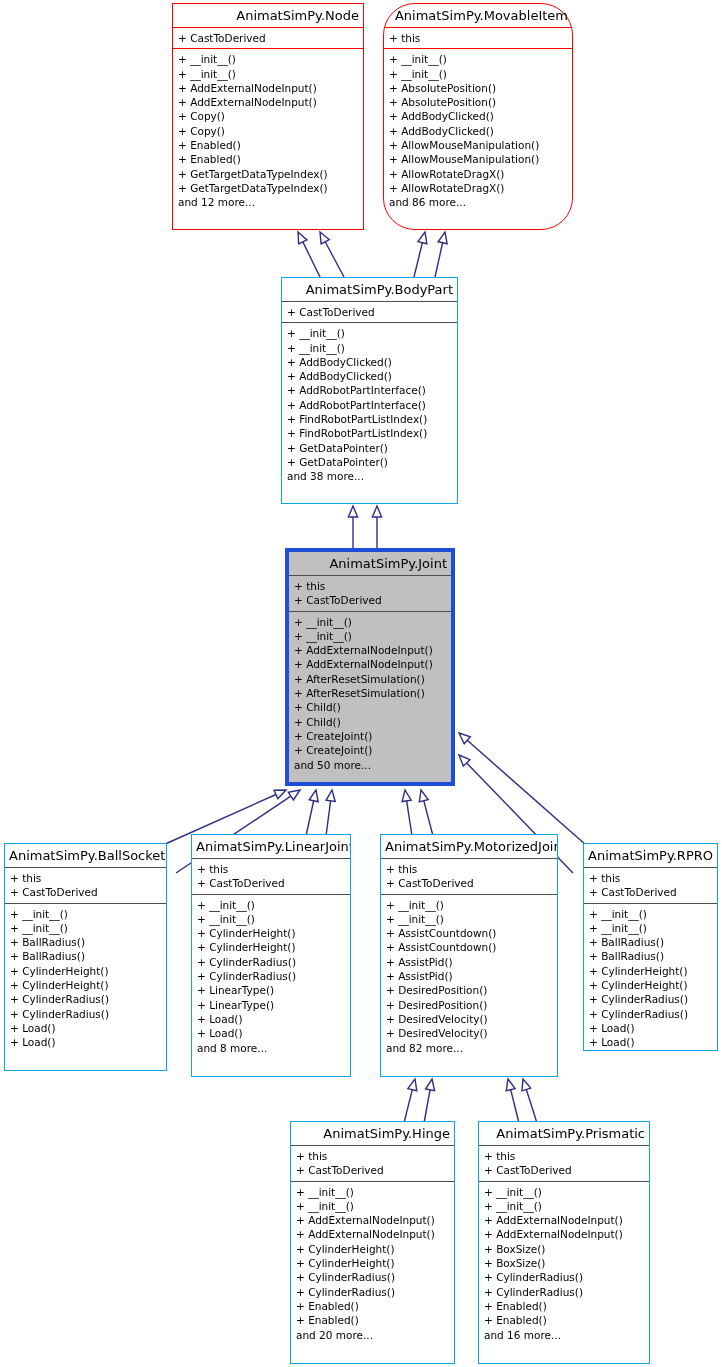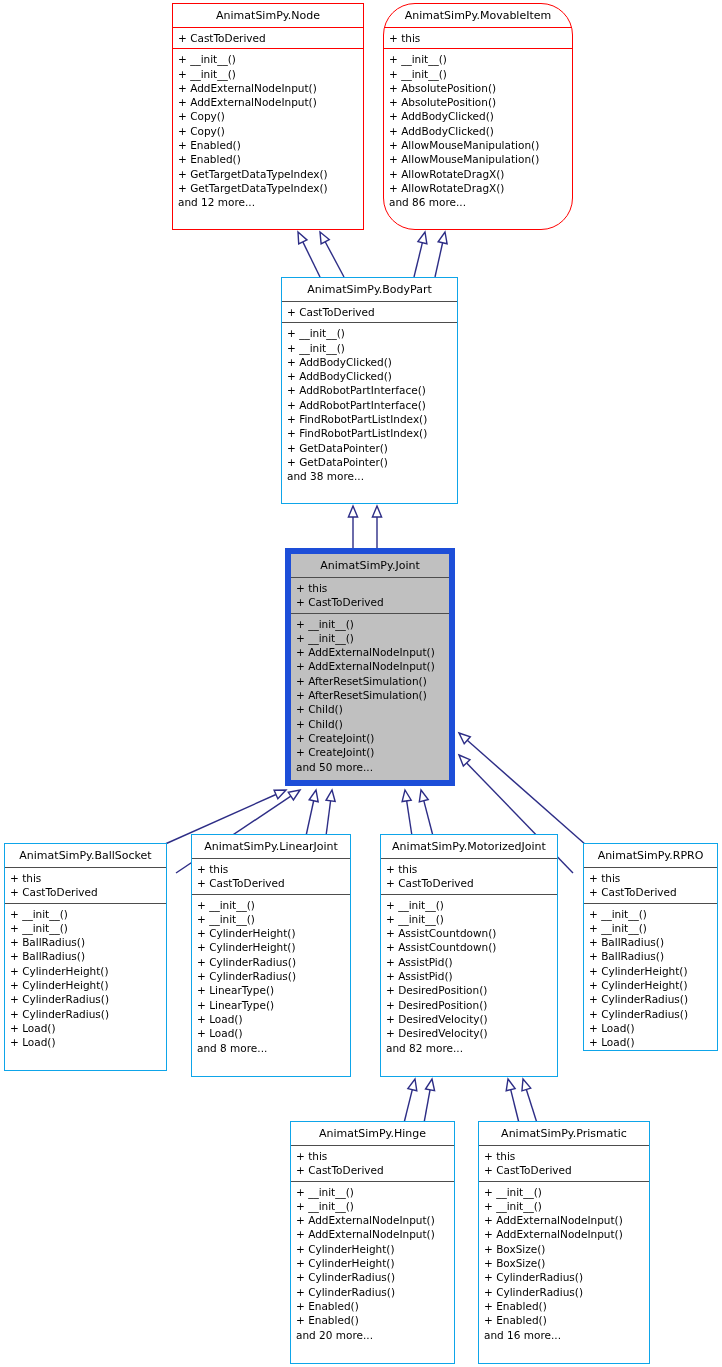--- a/index.html
+++ b/index.html
@@ -33,28 +33,28 @@
     box-sizing: border-box;
     background: #ffffff;
     border: 1px solid #000000;
     z-index: 2;
   }
   .uml-class.red {
     border: 1px solid #ff0000;
   }
   .uml-class.highlight {
     background: #c0c0c0;
-    border: 6px solid #1d4ed8;
+    border: 4px solid #1d4ed8;
   }
   .uml-class.grayborder {
     border: 1px solid #0ea5e9;
   }
   .cls-title {
-    text-align: center;
-    font-size: 11px;
+    text-align: right;
+    font-size: 13px;
     line-height: 13px;
     padding: 5px 4px 5px 4px;
     color: #000000;
     white-space: nowrap;
     overflow: hidden;
   }
   .cls-sep {
     height: 1px;
     background: #000000;
     font-size: 0;

